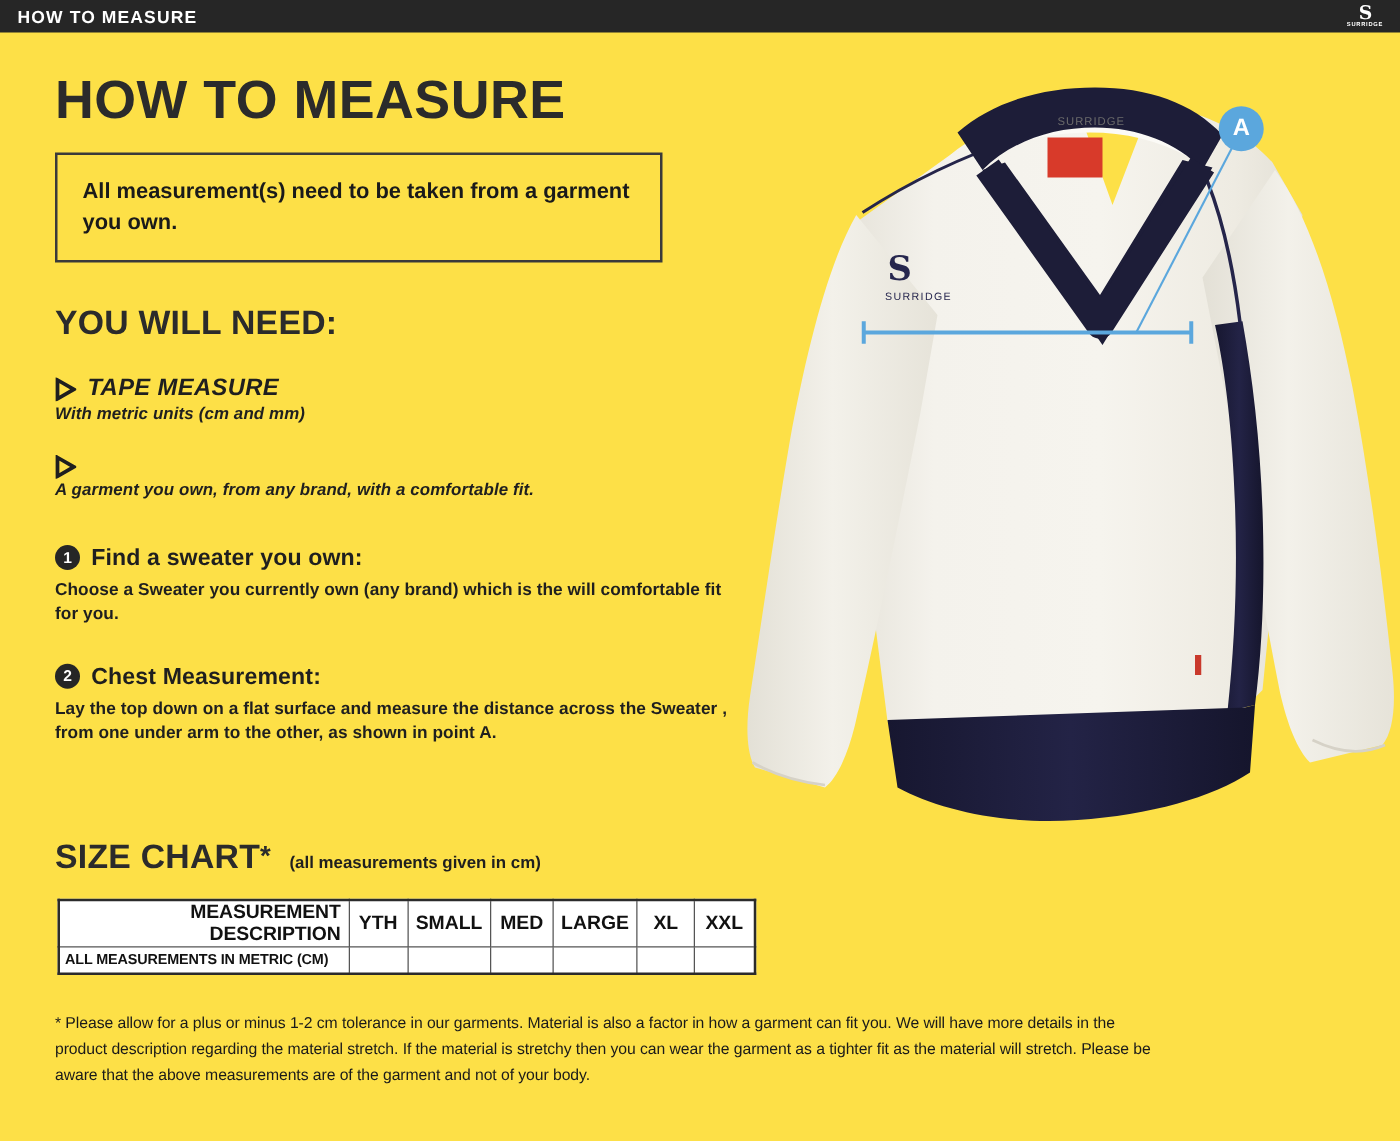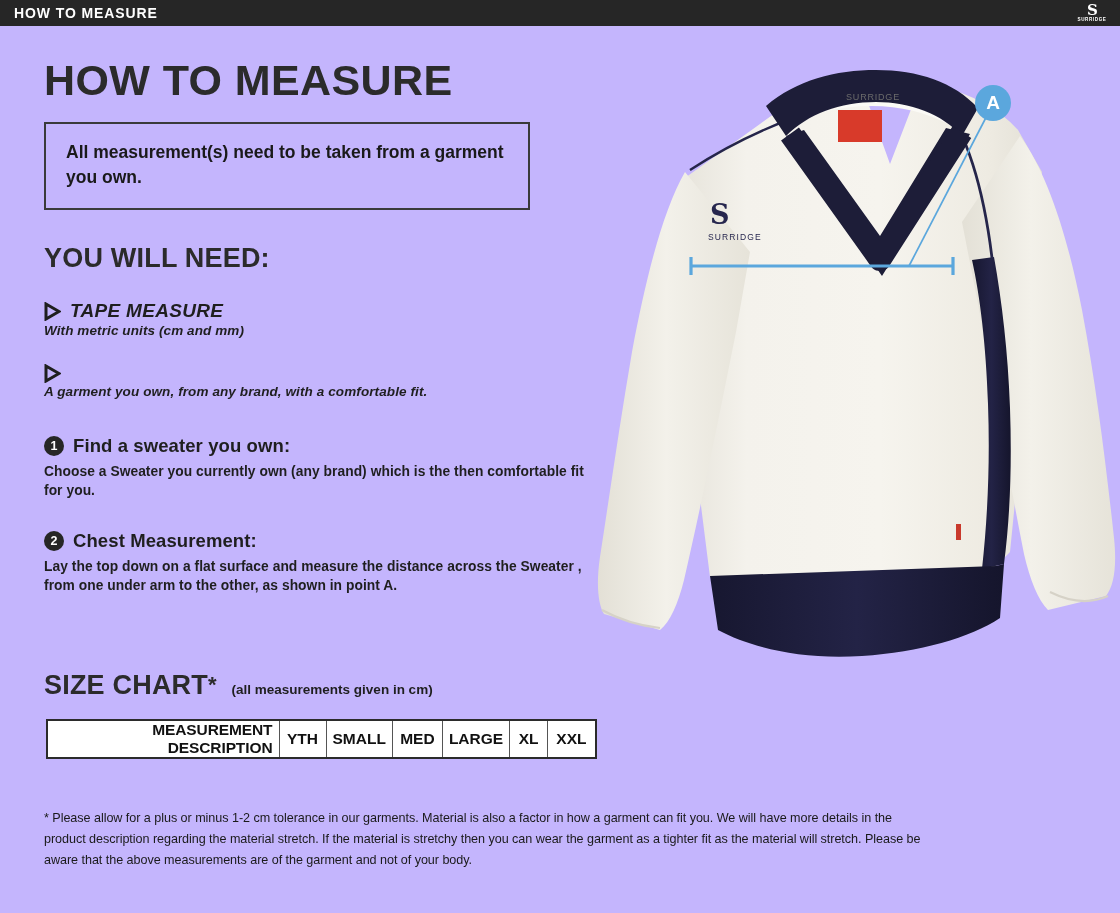--- a/index.html
+++ b/index.html
@@ -7,21 +7,21 @@
     width: 1120px;
     height: 913px;
     background: #ffffff;
     font-family: "Liberation Sans", sans-serif;
     overflow: hidden;
   }
   .page {
     position: relative;
     width: 1120px;
     height: 913px;
-    background: #c4b5fd;
+    background: #fde047;
   }
 
   
   .topbar {
     position: absolute;
     left: 0; top: 0;
     width: 1120px; height: 26px;
     background: #262626;
   }
   .topbar-title {
@@ -302,21 +302,21 @@
         </span>
       </div>
       <div class="need-sub">A garment you own, from any brand, with a comfortable fit.</div>
     </div>
 
     <div class="step-block">
       <div class="step-head">
         <span class="step-num">1</span>
         <span class="step-title">Find a sweater you own:</span>
       </div>
-      <div class="step-body">Choose a Sweater you currently own (any brand) which is the then comfortable fit for you.</div>
+      <div class="step-body">Choose a Sweater you currently own (any brand) which is the will comfortable fit for you.</div>
     </div>
 
     <div class="step-block two">
       <div class="step-head">
         <span class="step-num">2</span>
         <span class="step-title">Chest Measurement:</span>
       </div>
       <div class="step-body">Lay the top down on a flat surface and measure the distance across the Sweater , from one under arm to the other, as shown in point A.</div>
     </div>
 
@@ -334,20 +334,29 @@
         <th class="desc">MEASUREMENT DESCRIPTION</th>
         <th class="col-yth">YTH</th>
         <th class="col-sml">SMALL</th>
         <th class="col-med">MED</th>
         <th class="col-lrg">LARGE</th>
         <th class="col-xl">XL</th>
         <th class="col-xxl">XXL</th>
       </tr>
     </thead>
     <tbody>
+      <tr>
+        <td class="rowlabel">ALL MEASUREMENTS IN METRIC (CM)</td>
+        <td class="val"></td>
+        <td class="val"></td>
+        <td class="val"></td>
+        <td class="val"></td>
+        <td class="val"></td>
+        <td class="val"></td>
+      </tr>
     </tbody>
   </table>
 
   <div class="footnote">* Please allow for a plus or minus 1-2 cm tolerance in our garments. Material is also a factor in how a garment can fit you. We will have more details in the product description regarding the material stretch.  If the material is stretchy then you can wear the garment as a tighter fit as the material will stretch.  Please be aware that the above measurements are of the garment and not of your body.</div>
 
   <div class="garment">
     <svg width="530" height="640" viewBox="0 0 530 640">
       <defs>
         <linearGradient id="fabGrad" x1="0" y1="0" x2="1" y2="0">
           <stop offset="0%" stop-color="#e7e4db"></stop>

